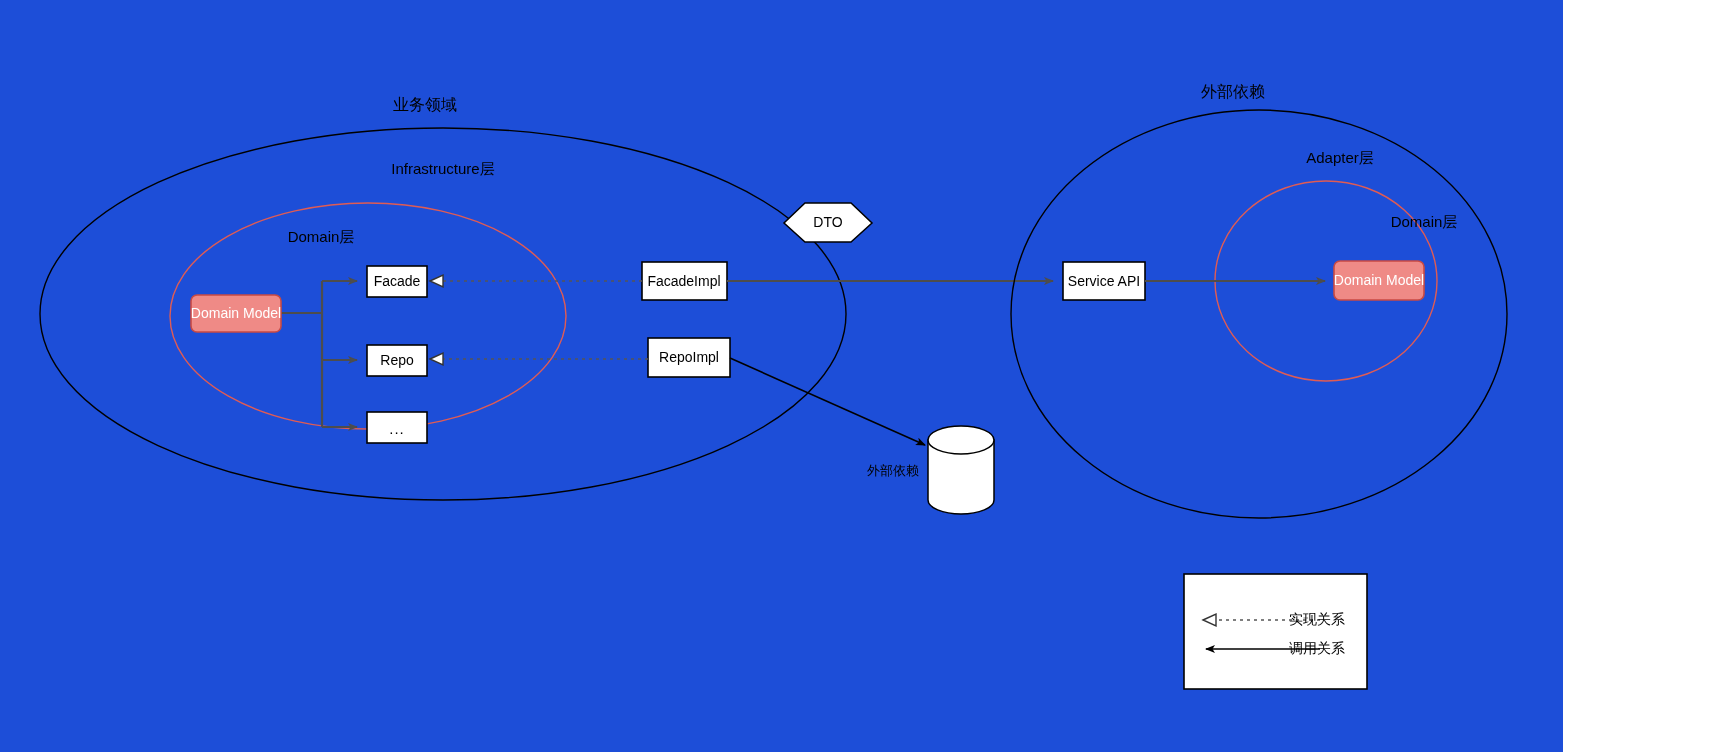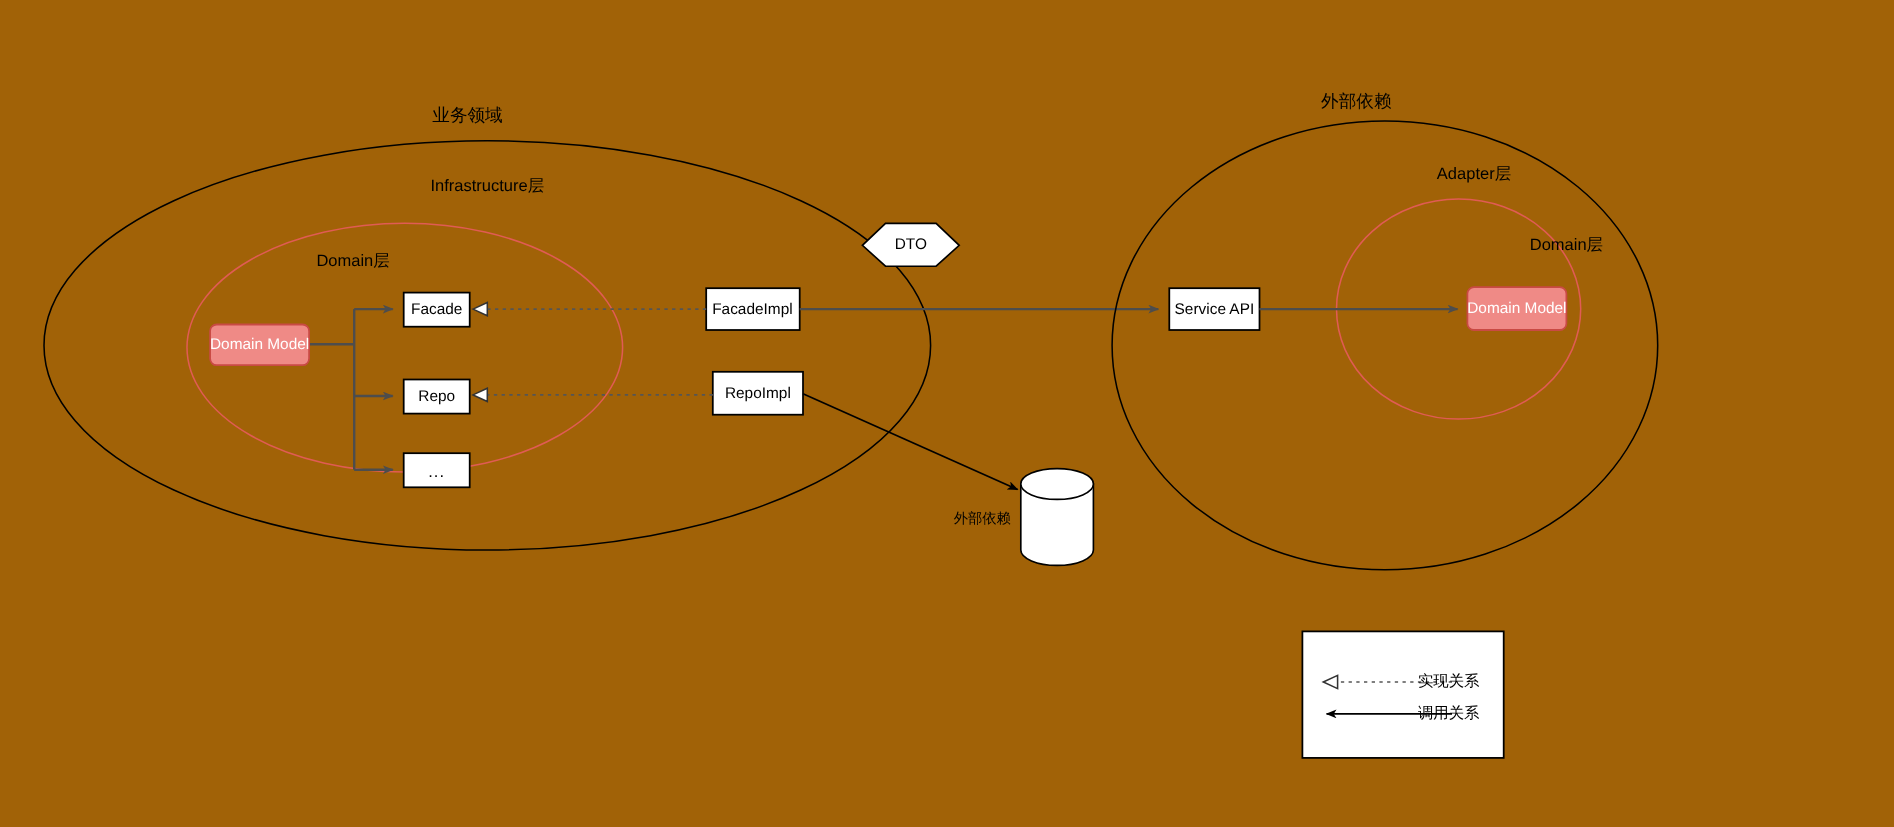--- a/index.html
+++ b/index.html
@@ -9,23 +9,23 @@
     background: #ffffff;
   }
   body {
     font-family: "Liberation Sans", "DejaVu Sans", sans-serif;
     width: 1722px;
     height: 752px;
     overflow: hidden;
   }
   #canvas {
     position: relative;
-    width: 1722px;
+    width: 1563px;
     height: 752px;
-    background: #a16207;
+    background: #1d4ed8;
   }
   svg#diagram {
     position: absolute;
     top: 0;
     left: 0;
     width: 1722px;
     height: 752px;
   }
   .ellipse-outline {
     fill: none;

